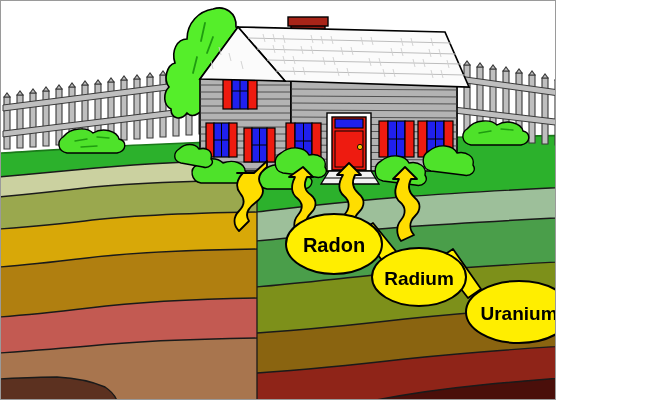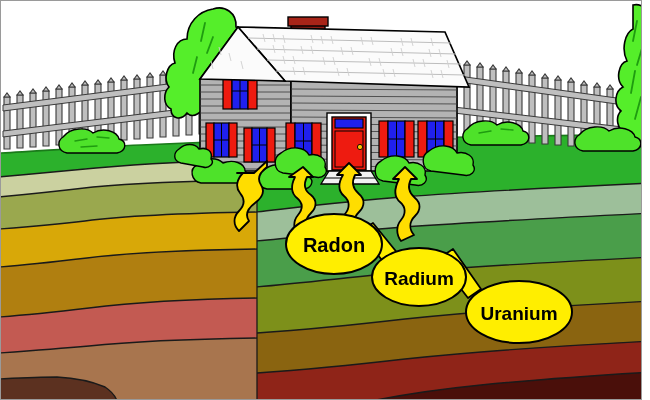--- a/index.html
+++ b/index.html
@@ -1,20 +1,20 @@
 <!DOCTYPE html>
 <html><head>
 <meta charset="utf-8">
 <title>Radon Diagram</title>
 <style>
   html,body{margin:0;padding:0;background:#ffffff;}
   body{font-family:"Liberation Sans", sans-serif;}
   #stage{
     position:relative;
-    width:642px;height:400px;
+    width:556px;height:400px;
     overflow:hidden;
     background:#d946ef;
     box-sizing:border-box;
     border:1px solid #9a9a9a;
   }
   #scene{position:absolute;inset:0;}
   svg.layer{position:absolute;left:0;top:0;width:650px;height:400px;display:block;}
   .node-label{
     font-family:"Liberation Sans", sans-serif;
     font-weight:bold;

